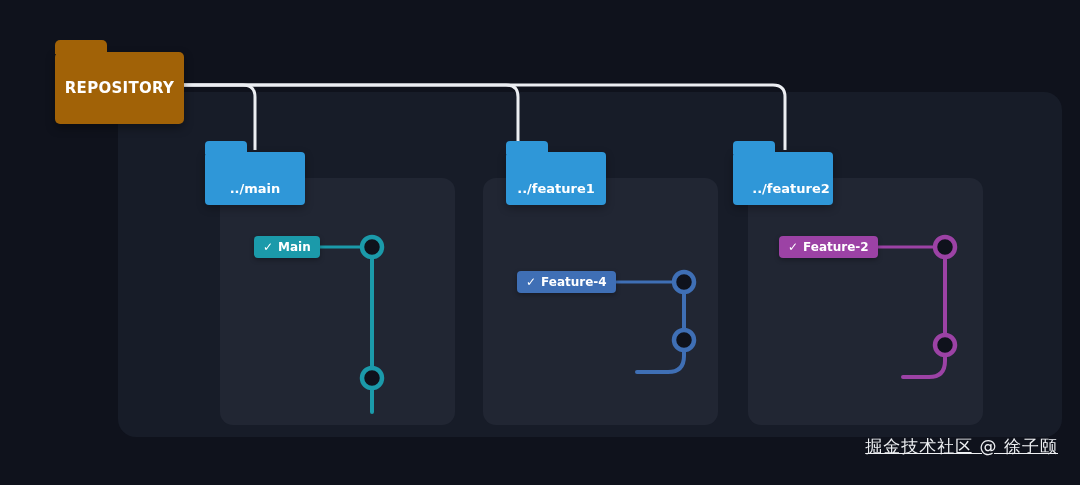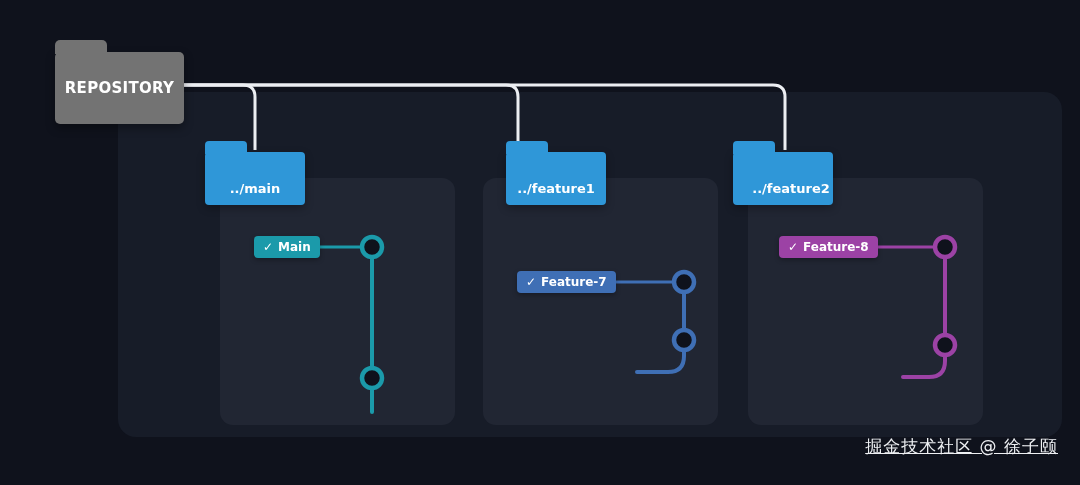--- a/index.html
+++ b/index.html
@@ -103,21 +103,21 @@
 
   <div class="worktrees-container"></div>
 
   <svg class="connectors" viewBox="0 0 1080 485" aria-hidden="true">
     <path d="M183 85 H243 Q255 85 255 97 V150"></path>
     <path d="M183 85 H506 Q518 85 518 97 V150"></path>
     <path d="M183 85 H773 Q785 85 785 97 V150"></path>
   </svg>
 
 
-  <div class="repo-folder" style="background: #737373;">
+  <div class="repo-folder" style="background: #a16207;">
     <span class="repo-label">REPOSITORY</span>
   </div>
 
   <div class="wt-folder wt-folder-0" style="background: rgb(47, 151, 216);">
     <span class="wt-folder-label">../main</span>
   </div>
   <div class="wt-folder wt-folder-1" style="background: rgb(47, 151, 216); margin-left: 38px;">
     <span class="wt-folder-label">../feature1</span>
   </div>
   <div class="wt-folder wt-folder-2" style="background: rgb(47, 151, 216);">
@@ -139,32 +139,32 @@
 
   <div class="panel panel-1">
     <svg class="branch-svg" viewBox="0 0 235 247" aria-hidden="true">
       <line x1="70" y1="104" x2="201" y2="104" stroke-width="3" stroke="#3f6fb5"></line>
       <path d="M201 104 V178 Q201 194 185 194 H154" fill="none" stroke-width="4" stroke="#3f6fb5"></path>
       <circle cx="201" cy="104" r="10" fill="#0f121c" stroke-width="4.5" stroke="#3f6fb5"></circle>
       <circle cx="201" cy="162" r="10" fill="#0f121c" stroke-width="4.5" stroke="#3f6fb5"></circle>
     </svg>
     <div class="branch-badge badge-1" style="background: rgb(63, 111, 181);">
       <span class="check-icon">✓</span>
-      <span>Feature-7</span>
+      <span>Feature-4</span>
     </div>
   </div>
 
   <div class="panel panel-2">
     <svg class="branch-svg" viewBox="0 0 235 247" aria-hidden="true">
       <line x1="70" y1="69" x2="197" y2="69" stroke-width="3" stroke="#9c42a5"></line>
       <path d="M197 69 V183 Q197 199 181 199 H155" fill="none" stroke-width="4" stroke="#9c42a5"></path>
       <circle cx="197" cy="69" r="10" fill="#0f121c" stroke-width="4.5" stroke="#9c42a5"></circle>
       <circle cx="197" cy="167" r="10" fill="#0f121c" stroke-width="4.5" stroke="#9c42a5"></circle>
     </svg>
     <div class="branch-badge badge-2" style="background: rgb(156, 66, 165);">
       <span class="check-icon">✓</span>
-      <span>Feature-8</span>
+      <span>Feature-2</span>
     </div>
   </div>
 
   <div class="watermark">掘金技术社区 @ 徐子颐</div>
 
 </div>
 
 </body></html>

